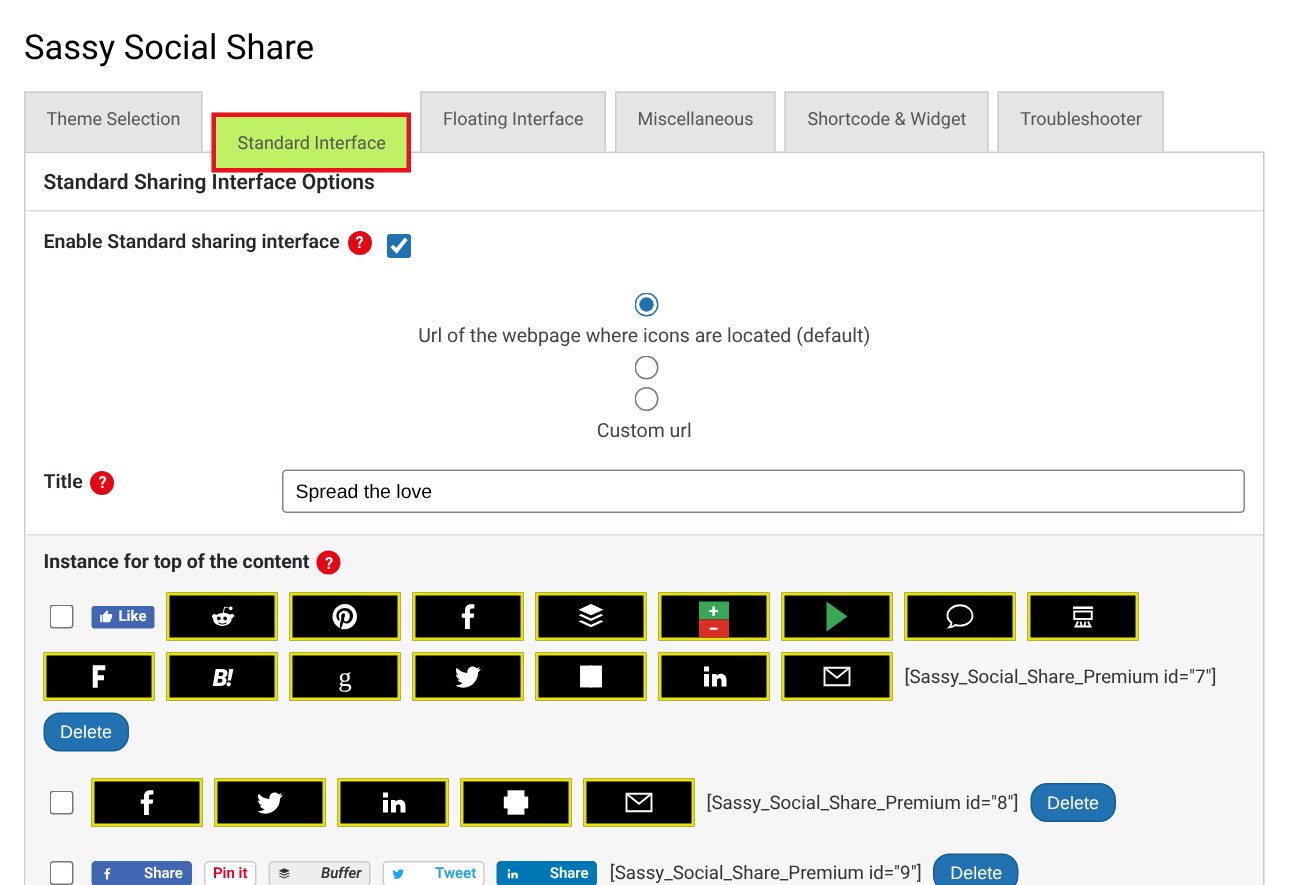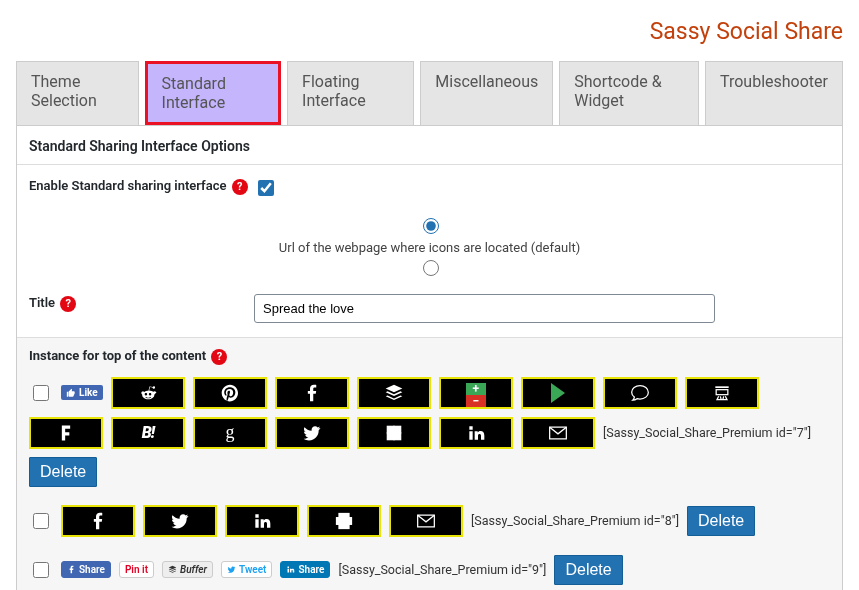--- a/index.html
+++ b/index.html
@@ -11,44 +11,43 @@
     background: #fff;
     width: 859px;
   }
   .page {
     padding: 10px 16px 20px 16px;
   }
   h1.page-title {
     font-size: 23px;
     font-weight: 400;
     margin: 8px 0 16px 0;
-    color: #c2410c;
-    text-align: right;
+    color: #000000;
   }
   .tabs {
     display: flex;
     gap: 6px;
     border-bottom: 1px solid #ccc;
     padding-left: 0;
   }
   .tab {
     padding: 10px 14px;
     background: #e5e5e5;
     border: 1px solid #ccc;
     border-bottom: none;
-    font-size: 16px;
+    font-size: 12px;
     color: #555;
     cursor: pointer;
   }
   .tab.active {
     border: 3px solid #e91123;
     border-bottom: 3px solid #e91123;
     position: relative;
-    top: 0;
-    background: #c4b5fd;
+    top: 14px;
+    background: #bef264;
   }
   .panel {
     border: 1px solid #ccc;
     border-top: none;
     padding: 12px 0 10px 0;
   }
   .panel-heading {
     font-size: 14px;
     font-weight: 600;
     padding: 0 12px 10px 12px;
@@ -86,21 +85,21 @@
   .radio-option {
     display: flex;
     align-items: center;
     gap: 6px;
     margin-bottom: 2px;
     font-size: 13px;
     color: #444;
     flex-direction: column;
   }
   input[type=text] {
-    width: 461px;
+    width: 642px;
     padding: 6px 8px;
     border: 1px solid #7e8993;
     border-radius: 3px;
     font-size: 13px;
   }
   input[type=checkbox], input[type=radio] {
     width: 16px;
     height: 16px;
     accent-color: #2271b1;
   }
@@ -148,29 +147,29 @@
   }
   .icon-tile svg { width: 20px; height: 20px; fill: #fff; }
   .shortcode {
     font-size: 12.5px;
     color: #333;
   }
   .btn-delete {
     background: #2271b1;
     color: #fff;
     border: 1px solid #135e96;
-    border-radius: 1px;
+    border-radius: 11px;
     padding: 5px 10px;
-    font-size: 16px;
+    font-size: 12px;
     cursor: pointer;
   }
   .mini-badge {
     display: inline-flex;
     align-items: center;
-    gap: 3px;
+    gap: 20px;
     font-size: 10px;
     font-weight: 600;
     padding: 2px 5px;
     border: 1px solid #ccc;
     border-radius: 3px;
     background: #fff;
     color: #555;
   }
   .mini-badge.fb { background:#4267b2; color:#fff; border-color:#4267b2;}
   .mini-badge.pinit { color:#e60023; border-color:#ccc; background:#fff;}
@@ -218,20 +217,24 @@
 
     <div class="form-row">
       <div class="form-field">
         <div class="radio-option">
           <input type="radio" name="target" checked="" style="">
           <span>Url of the webpage where icons are located (default)</span>
         </div>
         <div class="radio-option">
           <input type="radio" name="target" style="">
         </div>
+        <div class="radio-option">
+          <input type="radio" name="target" style="">
+          <span>Custom url</span>
+        </div>
       </div>
     </div>
 
     <div class="form-row">
       <div class="form-label">
         <span>Title</span>
         <span class="help-icon">?</span>
       </div>
       <div class="form-field">
         <input type="text" value="Spread the love" style="">

